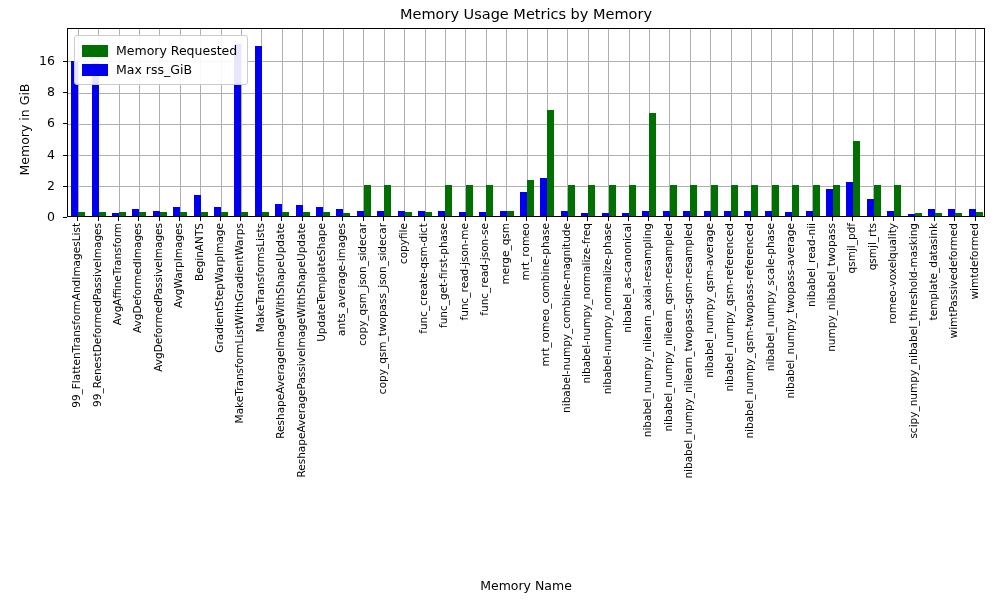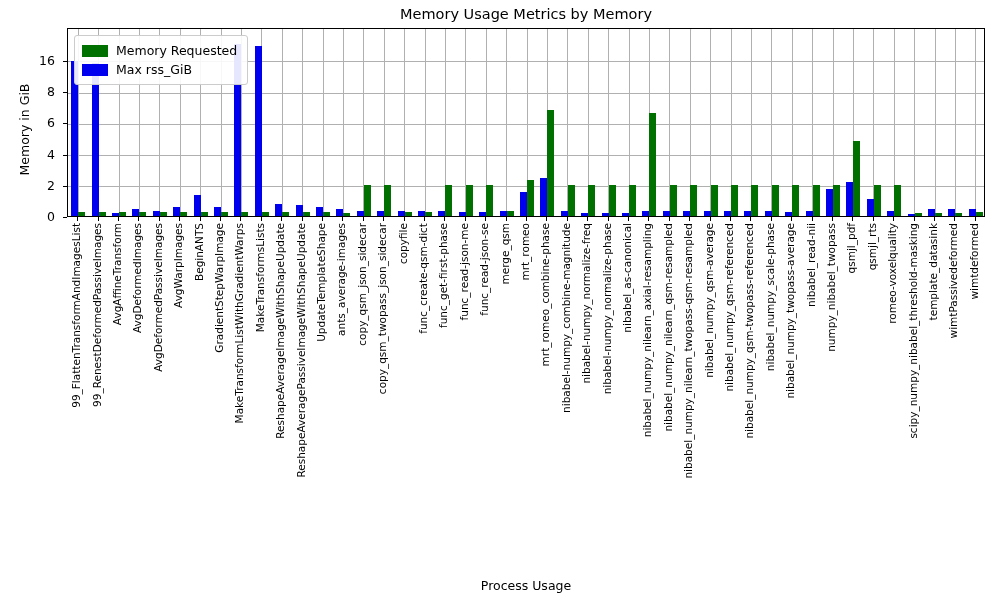--- a/index.html
+++ b/index.html
@@ -46,21 +46,21 @@
   .legend-row { display:flex; align-items:center; height:19px; }
   .legend-swatch { width:26px; height:12px; margin-right:8px; }
   .legend-text { font-size:12.5px; white-space:nowrap; }
 </style>
 </head>
 <body>
 
 <div id="figure">
   <div id="title">Memory Usage Metrics by Memory</div>
   <div id="ylabel">Memory in GiB</div>
-  <div id="xlabel">Process Usage</div>
+  <div id="xlabel">Memory Name</div>
 
   <div id="plot">
     <div id="gridlines">
         <div class="hgrid" style="top: 157.26px;"></div>
         <div class="hgrid" style="top: 126.021px;"></div>
         <div class="hgrid" style="top: 94.781px;"></div>
         <div class="hgrid" style="top: 63.5413px;"></div>
         <div class="hgrid" style="top: 32.3017px;"></div>
         <div class="vgrid" style="left: 9.7px;"></div>
         <div class="vgrid" style="left: 30.1px;"></div>

